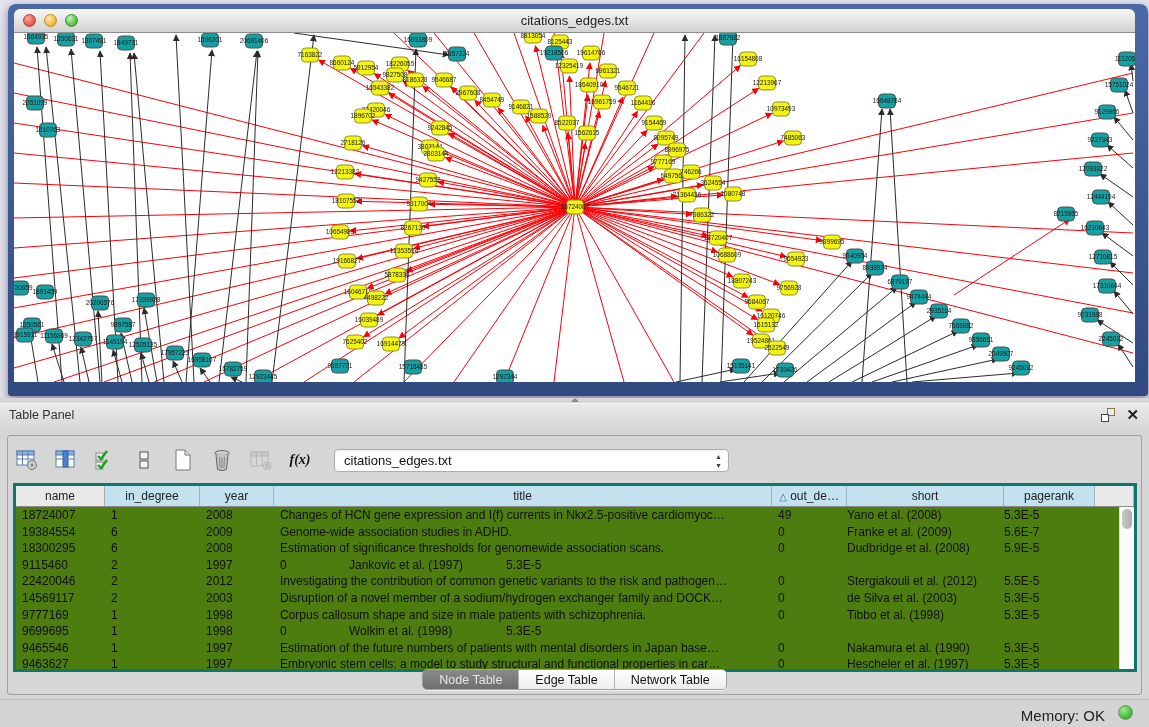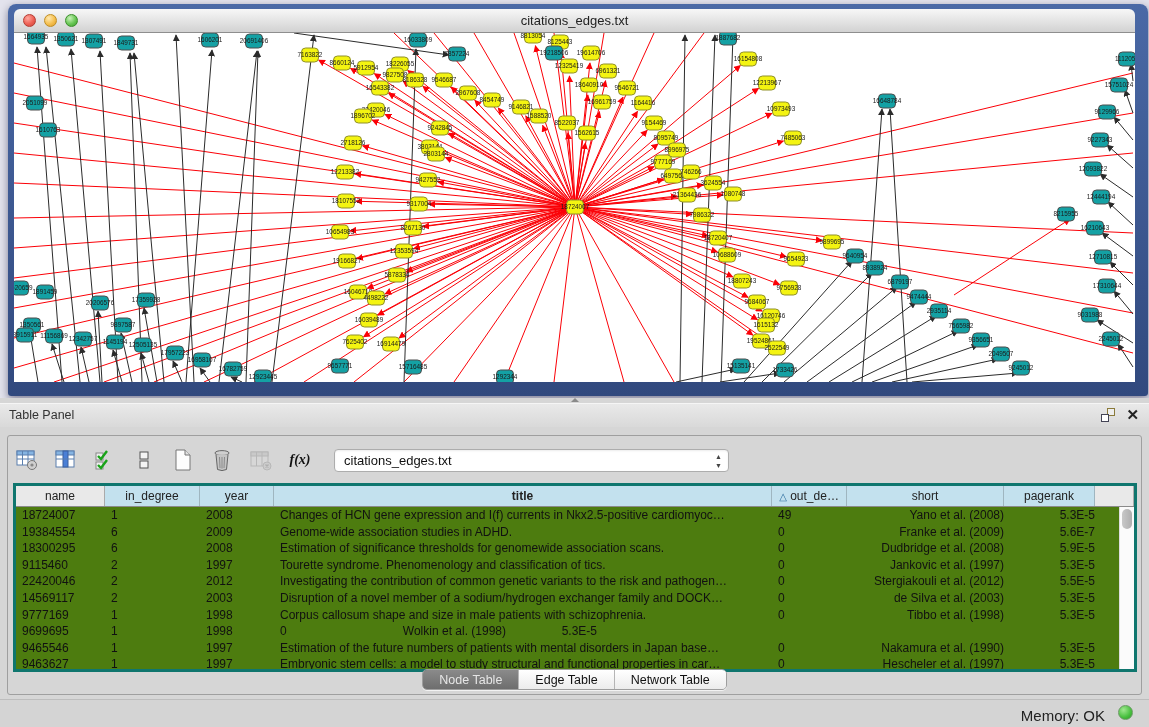--- a/index.html
+++ b/index.html
@@ -53,21 +53,21 @@
     background:#4d7c0f; border:3px solid #0f766e; overflow:hidden; }
   .thead { display:flex; height:21px; border-bottom:1px solid #8a8a8a; }
   .th { font-size:12px; color:#222; text-align:center; line-height:20px;
     background:#c3e1ee; border-right:1px solid #9fb6c0; overflow:hidden; white-space:nowrap; cursor:pointer;}
   .th.gray { background:#e9e9e9; border-right:1px solid #aaa; }
   .th .sort { color:#2e6e9e; font-size:10px; }
   .tbody { position:relative; }
   .tr { display:flex; height:16.6px; cursor:default; }
   .td { font-size:12px; color:#111; line-height:16.6px; padding-left:6px;
     overflow:hidden; white-space:nowrap; }
-  .td.center { text-align:right; padding-left:0; }
+  .td.center { text-align:left; padding-left:0; }
   .vscroll { position:absolute; right:0; top:21px; width:15px; height:168px;
     background:#fbfbfb; border-left:1px solid #ddd; }
   .vthumb { position:absolute; left:2px; top:2px; width:10px; height:20px;
     background:linear-gradient(90deg,#c8c8c8,#aeaeae); border-radius:5px; cursor:pointer;}
 
   .tabsrow { position:absolute; left:0; bottom:4px; width:100%; display:flex; justify-content:center; }
   .seg { display:flex; border:1px solid #9e9e9e; border-radius:5px; overflow:hidden; height:21px;
     box-shadow:0 1px 0 rgba(255,255,255,.7); }
   .seg-btn { font-size:12.5px; line-height:20px; padding:0 16px; background:linear-gradient(#fff,#ececec);
     color:#111; border-right:1px solid #b5b5b5; cursor:pointer; }
@@ -594,21 +594,21 @@
         <span>citations_edges.txt</span>
         <span class="arrows">▲<br>▼</span>
       </div>
     </div>
 
     <div class="table-area">
       <div class="thead" id="thead">
           <div class="th gray" style="width: 89px;"><span>name</span></div>
           <div class="th" style="width: 95px;"><span>in_degree</span></div>
           <div class="th" style="width: 74px;"><span>year</span></div>
-          <div class="th" style="width: 498px; font-weight: bold;"><span>title</span></div>
+          <div class="th" style="width: 498px;"><span>title</span></div>
           <div class="th" style="width: 75px;"><span class="sort">△</span> <span>out_de…</span></div>
           <div class="th" style="width: 157px;"><span>short</span></div>
           <div class="th" style="width: 91px;"><span>pagerank</span></div>
           <div class="th gray" style="flex: 1 1 0%;"></div>
         </div>
       <div class="tbody" id="tbody">
           <div class="tr">
             <div class="td" style="width: 89px;">18724007</div>
             <div class="td" style="width: 95px;">1</div>
             <div class="td" style="width: 74px;">2008</div>
@@ -632,21 +632,20 @@
             <div class="td" style="width: 74px;">2008</div>
             <div class="td" style="width: 498px;">Estimation of significance thresholds for genomewide association scans.</div>
             <div class="td" style="width: 75px;">0</div>
             <div class="td center" style="width: 157px;">Dudbridge et al. (2008)</div>
             <div class="td center" style="width: 91px;">5.9E-5</div>
           </div>
           <div class="tr">
             <div class="td" style="width: 89px;">9115460</div>
             <div class="td" style="width: 95px;">2</div>
             <div class="td" style="width: 74px;">1997</div>
-            <div class="td" style="width: 498px;">Tourette syndrome. Phenomenology and classification of tics.</div>
             <div class="td" style="width: 75px;">0</div>
             <div class="td center" style="width: 157px;">Jankovic et al. (1997)</div>
             <div class="td center" style="width: 91px;">5.3E-5</div>
           </div>
           <div class="tr">
             <div class="td" style="width: 89px;">22420046</div>
             <div class="td" style="width: 95px;">2</div>
             <div class="td" style="width: 74px;">2012</div>
             <div class="td" style="width: 498px;">Investigating the contribution of common genetic variants to the risk and pathogen…</div>
             <div class="td" style="width: 75px;">0</div>

